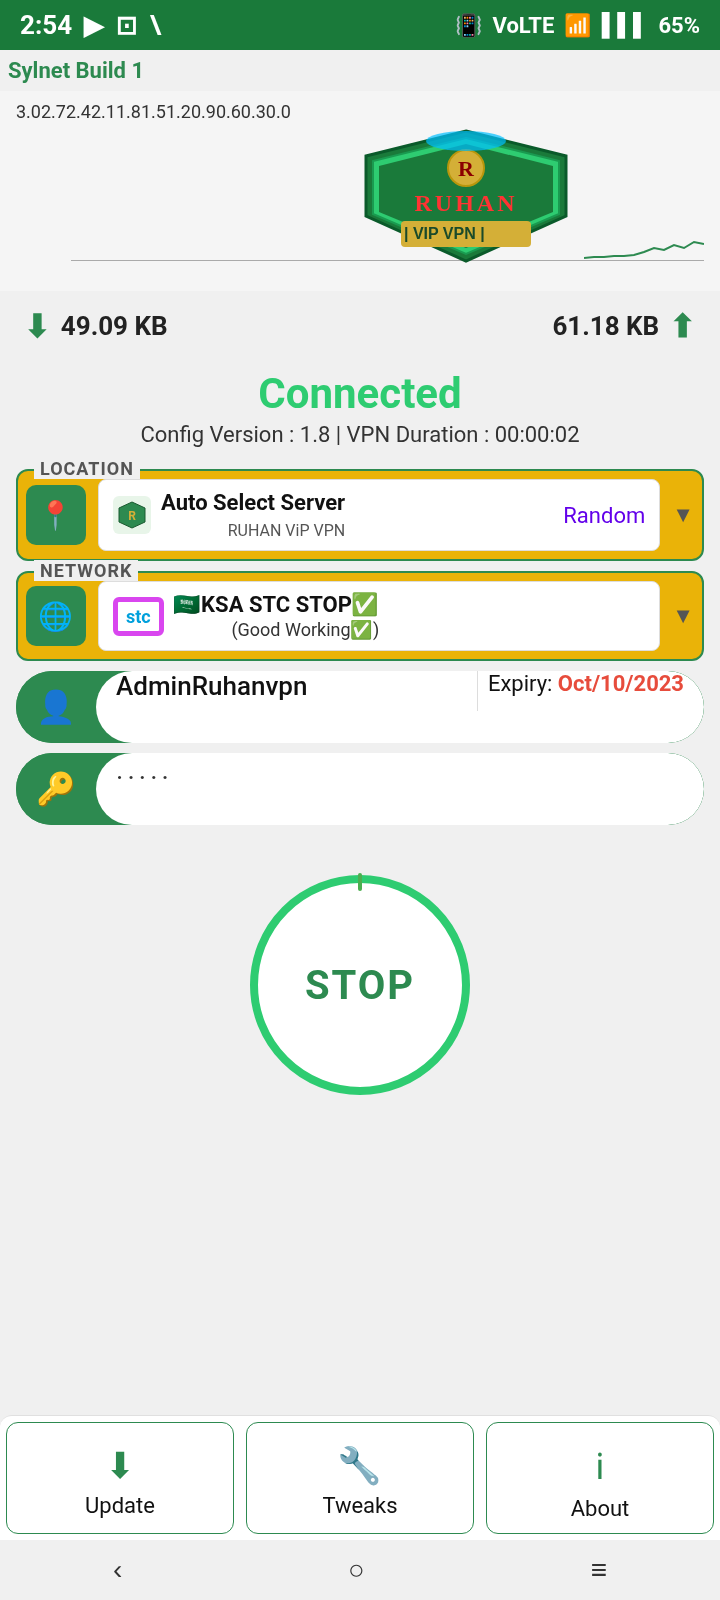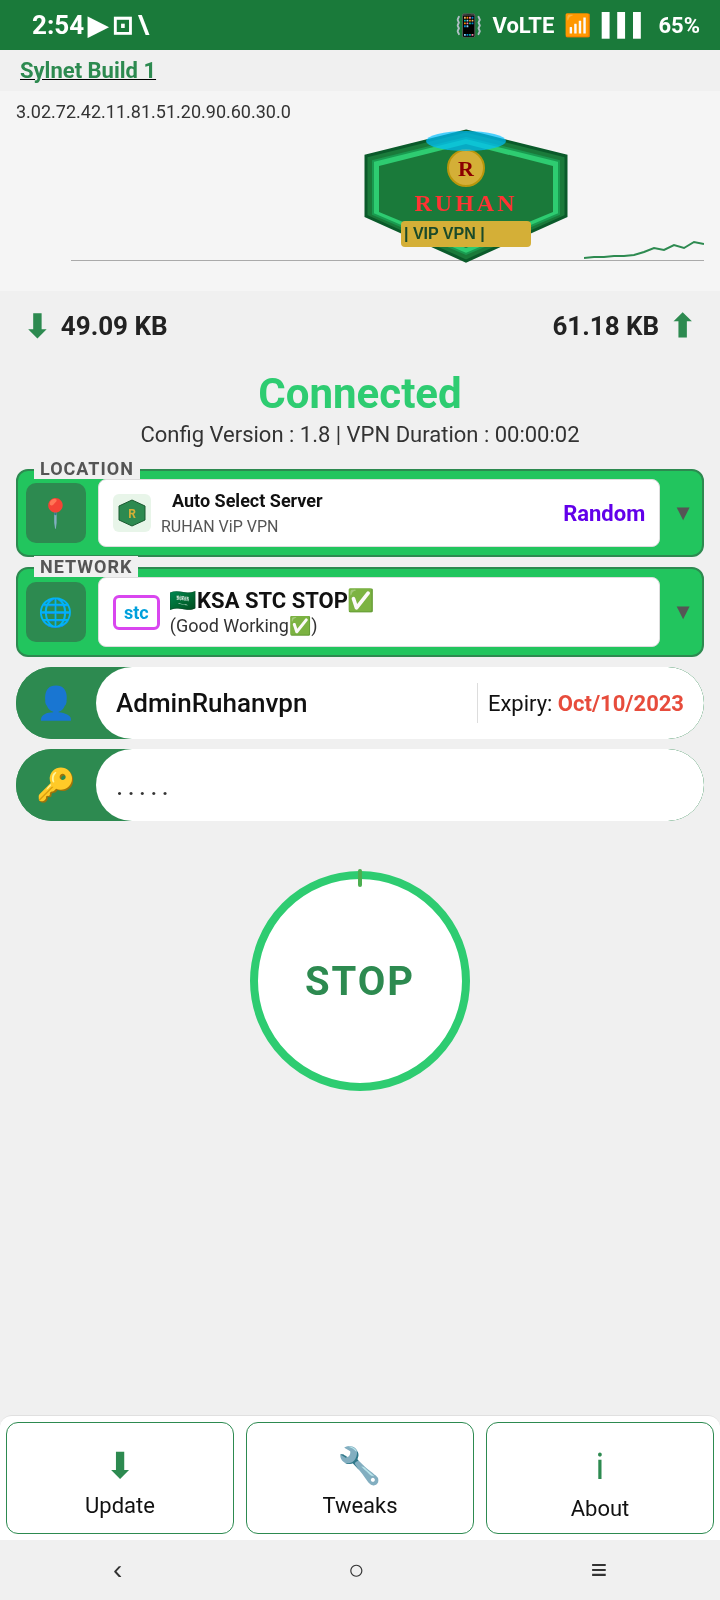--- a/index.html
+++ b/index.html
@@ -17,28 +17,27 @@
       background: #1a7a3a;
       color: white;
       height: 50px;
       display: flex;
       align-items: center;
       justify-content: space-between;
       padding: 0 20px;
       font-size: 26px;
       font-weight: bold;
     }
-    .status-left { display: flex; align-items: center; gap: 4px; margin-left: 12px; }
+    .status-left { display: flex; align-items: center; gap: 12px; }
     .status-right { display: flex; align-items: center; gap: 10px; font-size: 22px; }
 
     
     .app-header {
       background: #f0f0f0;
-      padding: 8px 20px;
-      text-decoration: underline;
+      padding: 8px 8px;
     }
     .build-label {
       color: #2d8a50;
       font-size: 22px;
       font-weight: bold;
     }
 
     
     .graph-area {
       background: #f5f5f5;
@@ -115,23 +114,24 @@
       color: #333;
       font-size: 22px;
       margin-top: 4px;
     }
 
     
     .section-box {
       margin: 10px 16px;
       border: 2px solid #2d8a50;
       border-radius: 12px;
-      background: #22c55e;
+      background: #eab308;
       position: relative;
       padding: 8px;
+      text-align: right;
     }
     .section-label {
       position: absolute;
       top: -13px;
       left: 16px;
       background: #f0f0f0;
       color: #555;
       font-size: 18px;
       font-weight: bold;
       padding: 0 6px;
@@ -168,29 +168,29 @@
     .server-logo {
       width: 38px;
       height: 38px;
       background: #e8f5e9;
       border-radius: 6px;
       display: flex;
       align-items: center;
       justify-content: center;
       font-size: 14px;
     }
-    .server-name { font-size: 18px; font-weight: bold; color: #111; margin-left: 11px; }
+    .server-name { font-size: 22px; font-weight: bold; color: #111; }
     .server-sub { font-size: 16px; color: #555; margin-top: 6px; }
-    .random-label { color: #6200ea; font-size: 22px; font-weight: bold; }
+    .random-label { color: #6200ea; font-size: 22px; font-weight: normal; }
     .dropdown-arrow { font-size: 22px; color: #555; }
 
     
     .network-logo {
       background: white;
-      border: 3px solid #d946ef;
+      border: 5px solid #d946ef;
       border-radius: 6px;
       padding: 4px 8px;
       font-size: 18px;
       color: #00a0dc;
       font-weight: bold;
       display: flex;
       align-items: center;
       gap: 4px;
     }
     .network-name { font-size: 22px; font-weight: bold; color: #111; }
@@ -215,21 +215,20 @@
       justify-content: center;
       color: white;
       font-size: 32px;
       flex-shrink: 0;
     }
     .cred-field {
       background: white;
       flex: 1;
       height: 72px;
       display: flex;
-      align-items: center;
       padding: 0 20px;
       border-radius: 40px;
       gap: 0;
     }
     .cred-username {
       font-size: 26px;
       color: #111;
       font-weight: 500;
       flex: 1;
     }

